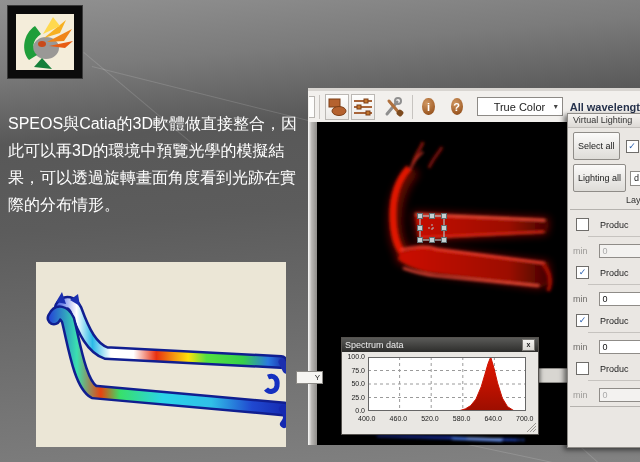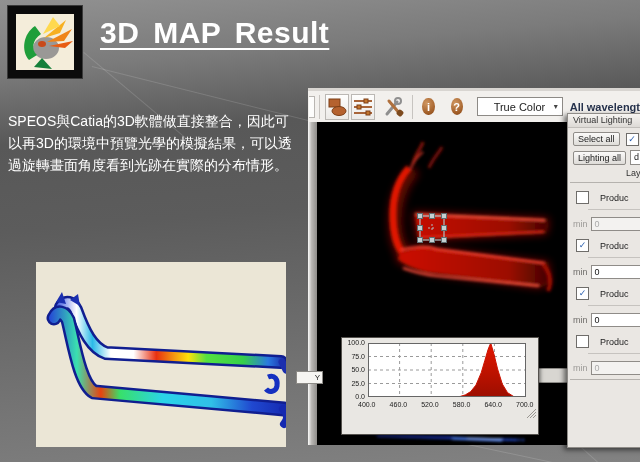--- a/index.html
+++ b/index.html
@@ -7,21 +7,21 @@
   .slide{position:relative;width:640px;height:462px;overflow:hidden;
     background:linear-gradient(175deg,#919191 0%,#7b7b7b 14%,#585858 28%,#5c5c5c 45%,#686868 62%,#757575 80%,#828282 100%);}
   .diag{position:absolute;height:1px;background:rgba(255,255,255,.14);transform-origin:left top;}
 
   
   .logo{position:absolute;left:8px;top:6px;width:58px;height:56px;background:#f4edda;
     border:8px solid #0b0b0b;outline:1px solid #3a3a3a;}
   .page-title{position:absolute;left:100px;top:16px;font-size:30px;font-weight:bold;color:#fff;
     letter-spacing:.5px;word-spacing:5px;text-decoration:underline;text-decoration-thickness:2px;text-underline-offset:5px;}
   .subtitle{position:absolute;left:30px;top:81px;font-size:17px;color:#ee7ba3;letter-spacing:1px;}
-  .body-text{position:absolute;left:8px;top:110px;width:294px;font-size:14px;line-height:22px;color:#fff;}
+  .body-text{position:absolute;left:8px;top:110px;width:294px;font-size:16px;line-height:27px;color:#fff;}
 
   
   .render-img{position:absolute;left:36px;top:262px;width:250px;height:185px;background:#ebe6d6;}
 
   
   .viewer{position:absolute;left:308px;top:88px;width:332px;height:357px;background:#060606;}
   .viewer-topline{position:absolute;left:0;top:0;width:100%;height:3px;background:#d8d5d1;}
   .toolbar{position:absolute;left:0;top:3px;width:100%;height:31px;background:#f2f0ed;
     border-bottom:1px solid #c9c6c2;display:flex;align-items:center;}
   .tb-sliver{width:7px;height:20px;margin-left:1px;background:#fdfdfc;border:1px solid #b9b6b2;border-left:none;overflow:hidden;}
@@ -59,31 +59,31 @@
   .tick{position:absolute;font-size:7px;color:#1a1a1a;}
   .grip{position:absolute;right:2px;bottom:2px;}
 
   
   .vl-panel{position:absolute;left:259px;top:25px;width:130px;height:333px;background:#eae7e3;
     border:1px solid #8f8c88;box-shadow:-3px 2px 5px rgba(0,0,0,.55);font-size:9px;color:#222;}
   .vl-title{height:13px;line-height:13px;padding-left:5px;background:linear-gradient(#f6f4f1,#dddad6);
     border-bottom:1px solid #c2bfbb;color:#333;}
   .vl-row{display:flex;align-items:center;margin:4px 0 0 5px;}
   .vl-btn{background:linear-gradient(#fbfaf9,#dedcd8);border:1px solid #8f8c88;border-radius:2px;
-    font-size:9px;padding:1px 4px;color:#222;}
+    font-size:9px;padding:8px 4px;color:#222;}
   .cb{display:inline-block;width:11px;height:11px;background:#fff;border:1px solid #6f6d6a;
     font-size:9px;line-height:10px;text-align:center;color:#2a5fae;font-weight:bold;}
   .vl-combo{width:60px;height:13px;background:#fff;border:1px solid #8f8c88;margin-left:4px;padding-left:3px;line-height:13px;}
   .vl-layer{text-align:left;margin:3px 0 0 58px;color:#333;}
   .vl-hr{height:1px;background:#b5b2ae;margin:4px 2px 0 2px;}
   .vl-minihr{height:1px;background:#c6c3bf;margin:5px 14px 0 20px;}
   .vl-prod-row{display:flex;align-items:center;margin:8px 0 0 8px;}
   .vl-prod-label{margin-left:11px;}
   .vl-min-row{display:flex;align-items:center;margin:7px 0 0 5px;}
-  .vl-min-label{color:#6f6d6a;margin-right:3px;}
+  .vl-min-label{color:#6f6d6a;margin-right:11px;}
   .vl-min-input{display:inline-block;width:56px;height:12px;background:#fff;border:1px solid #8f8c88;
     line-height:12px;padding-left:3px;color:#111;}
   .vl-min-input.dis{background:#f3f2f0;color:#aaa;}
   .vl-min-label.dis{color:#9c9a97;}
 </style>
 </head>
 <body>
 
 <div class="slide">
   <div class="diag" style="left:92px;top:66px;width:430px;transform:rotate(14deg);"></div>
@@ -96,21 +96,20 @@
       <ellipse cx="30" cy="34" rx="13" ry="11" fill="#9a9896"></ellipse>
       <path d="M13,46 C5,37 7,20 19,12 L25,20 C16,26 15,36 21,41 Z" fill="#1f9e3a"></path>
       <path d="M26,44 L36,55 L18,53 Z" fill="#15803a"></path>
       <polygon points="28,24 50,6 44,19" fill="#f7b021"></polygon>
       <polygon points="31,28 56,15 48,27" fill="#ef8418"></polygon>
       <polygon points="27,20 37,3 44,12" fill="#ffd94e"></polygon>
       <polygon points="33,32 57,27 49,34" fill="#e85c12"></polygon>
       <ellipse cx="26" cy="30" rx="4" ry="3" fill="#c94a1a"></ellipse>
     </svg>
   </div>
-  <div class="page-title">3D MAP Result</div>
   <div class="body-text">SPEOS與Catia的3D軟體做直接整合，因此可以再3D的環境中預覽光學的模擬結果，可以透過旋轉畫面角度看到光跡在實際的分布情形。</div>
 
   <div class="render-img">
     <svg width="250" height="185" viewBox="0 0 250 185">
       <defs>
         <linearGradient id="bandA" x1="20" y1="0" x2="248" y2="0" gradientUnits="userSpaceOnUse">
           <stop offset="0" stop-color="#3a55e0"></stop>
             <stop offset=".09" stop-color="#ffffff"></stop>
           <stop offset=".16" stop-color="#2bb9e8"></stop>
             <stop offset=".24" stop-color="#ffffff"></stop>
@@ -253,20 +252,24 @@
           <path d="M185,317 L208,318" stroke="#3366ff" stroke-width="2" stroke-dasharray="2,2"></path>
         </g>
       </svg>
 
       <div class="ybar-left">
         <span>Y</span>
       </div>
       <div class="ybar-right"></div>
 
       <div class="spectrum">
+        <div class="spec-title">
+          <span class="spec-title-label">Spectrum data</span>
+          <span class="spec-close">x</span>
+        </div>
         <div class="spec-body" id="spec-body">
           <div class="spec-plot" id="spec-plot"><svg width="158" height="54">
                 <defs>
                   <linearGradient id="pk" x1="0" y1="0" x2="0" y2="1">
                     <stop offset="0" stop-color="#e41600"></stop>
                     <stop offset="1" stop-color="#9c0e00"></stop>
                   </linearGradient>
                 </defs>
                 <line x1="0" x2="158" y1="0" y2="0" stroke="#9a9a9a" stroke-dasharray="3,3"></line>
                 <line x1="0" x2="158" y1="13.5" y2="13.5" stroke="#9a9a9a" stroke-dasharray="3,3"></line>

